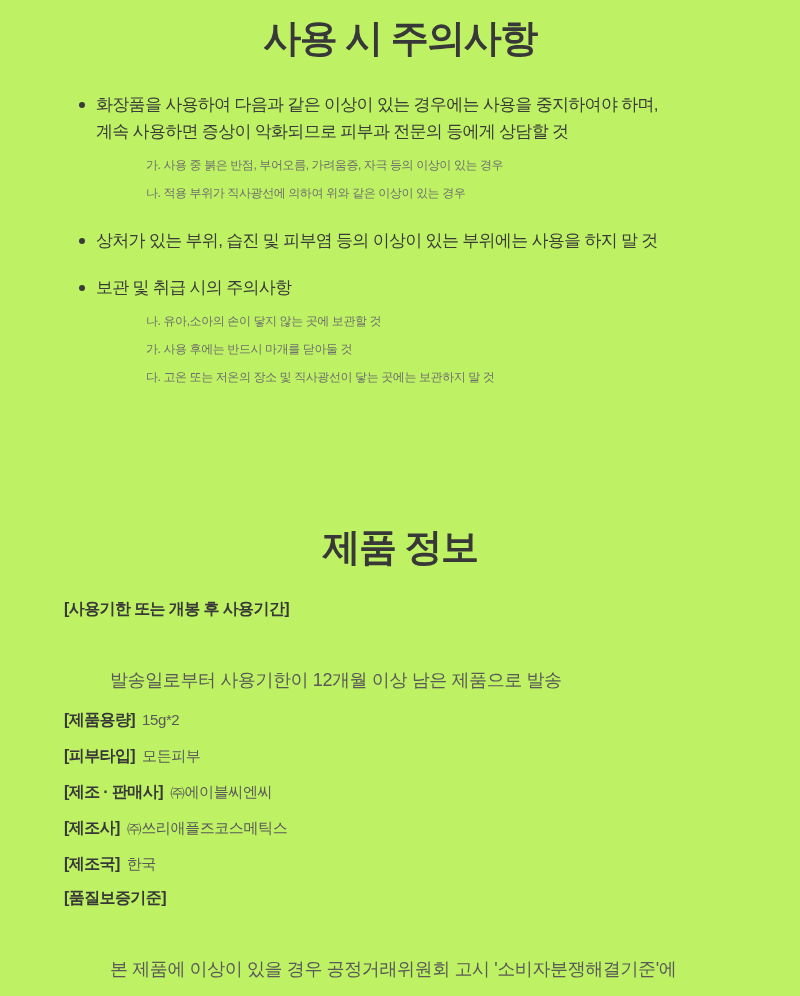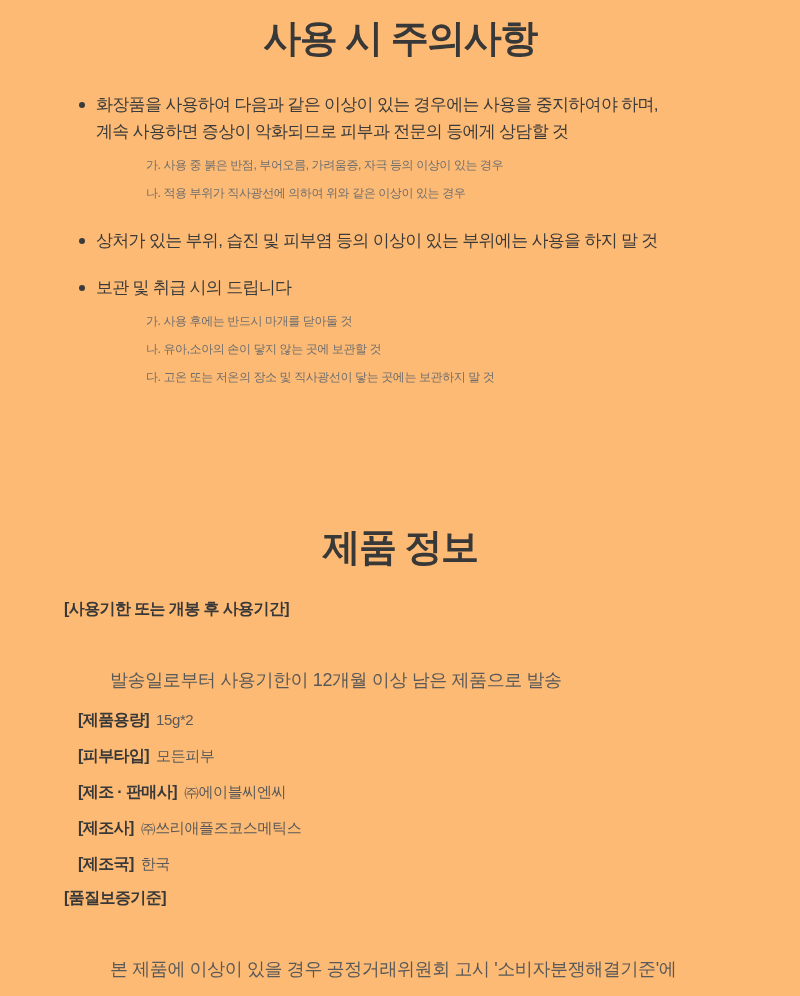--- a/index.html
+++ b/index.html
@@ -3,21 +3,21 @@
 <meta charset="utf-8">
 <style>
   * { margin:0; padding:0; box-sizing:border-box; }
   html,body { background:#ffffff; }
   body {
     width:800px; height:996px;
     font-family:"Liberation Sans", sans-serif;
     color:#3a3a3a;
     overflow:hidden;
   }
-  .page { position:relative; width:800px; height:996px; background:#fdba74; }
+  .page { position:relative; width:800px; height:996px; background:#bef264; }
 
   
   .section-title {
     text-align:center;
     font-size:38px;
     line-height:46px;
     font-weight:600;
     letter-spacing:-1.5px;
     color:#383838;
   }
@@ -42,21 +42,21 @@
     font-weight:400; letter-spacing:-0.4px; color:#6e6e6e;
   }
   .mb20 { margin-bottom:20px; }
   .mb18 { margin-bottom:18px; }
 
   
   .field-list { margin-top:26px; padding-left:64px; padding-right:55px; }
   .field-row { margin-bottom:10px; }
   .field-row.mb14 { margin-bottom:14px; }
   .field-row.mb8 { margin-bottom:8px; }
-  .field-line { display:flex; align-items:center;margin-left:14px; }
+  .field-line { display:flex; align-items:center; }
   .field-label {
     font-size:16px; line-height:26px;
     font-weight:600; letter-spacing:-0.6px; color:#383838;
   }
   .field-value {
     font-size:15px; line-height:26px;
     font-weight:400; letter-spacing:-0.4px; color:#595959;
     margin-left:7px;
   }
   .field-value-block { padding-left:46px; }
@@ -90,24 +90,24 @@
       <div class="bullet-item mb20">
         <span class="dot"></span>
         <div class="bullet-body">
           <div class="bullet-text">상처가 있는 부위, 습진 및 피부염 등의 이상이 있는 부위에는 사용을 하지 말 것</div>
         </div>
       </div>
 
       <div class="bullet-item">
         <span class="dot"></span>
         <div class="bullet-body">
-          <div class="bullet-text">보관 및 취급 시의 드립니다</div>
+          <div class="bullet-text">보관 및 취급 시의 주의사항</div>
           <div class="sub-list mb18">
+            <div class="sub-item">나. 유아,소아의 손이 닿지 않는 곳에 보관할 것</div>
             <div class="sub-item">가. 사용 후에는 반드시 마개를 닫아둘 것</div>
-            <div class="sub-item">나. 유아,소아의 손이 닿지 않는 곳에 보관할 것</div>
             <div class="sub-item">다. 고온 또는 저온의 장소 및 직사광선이 닿는 곳에는 보관하지 말 것</div>
           </div>
         </div>
       </div>
 
 
     </div>
   </section>
 
   <section>

